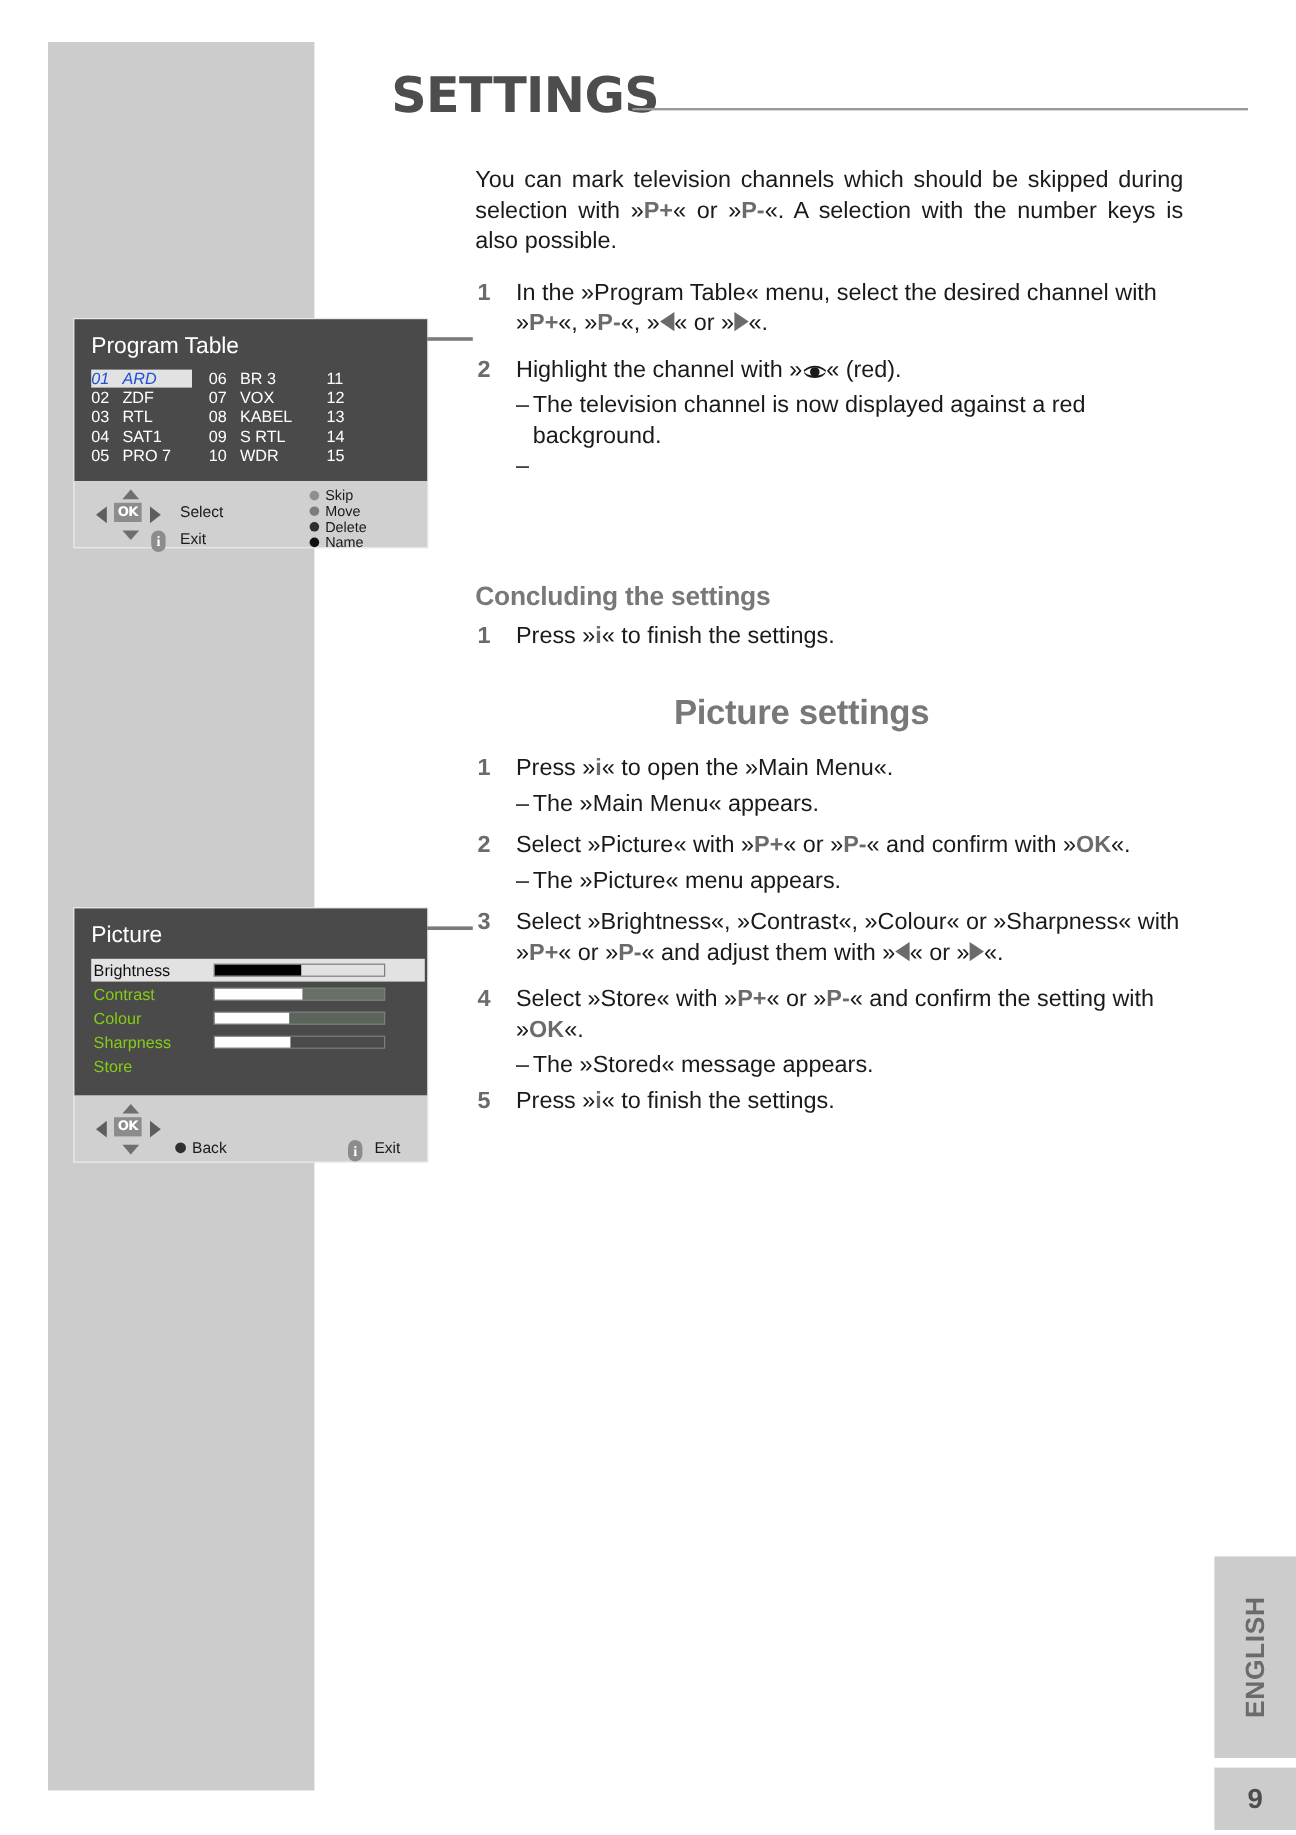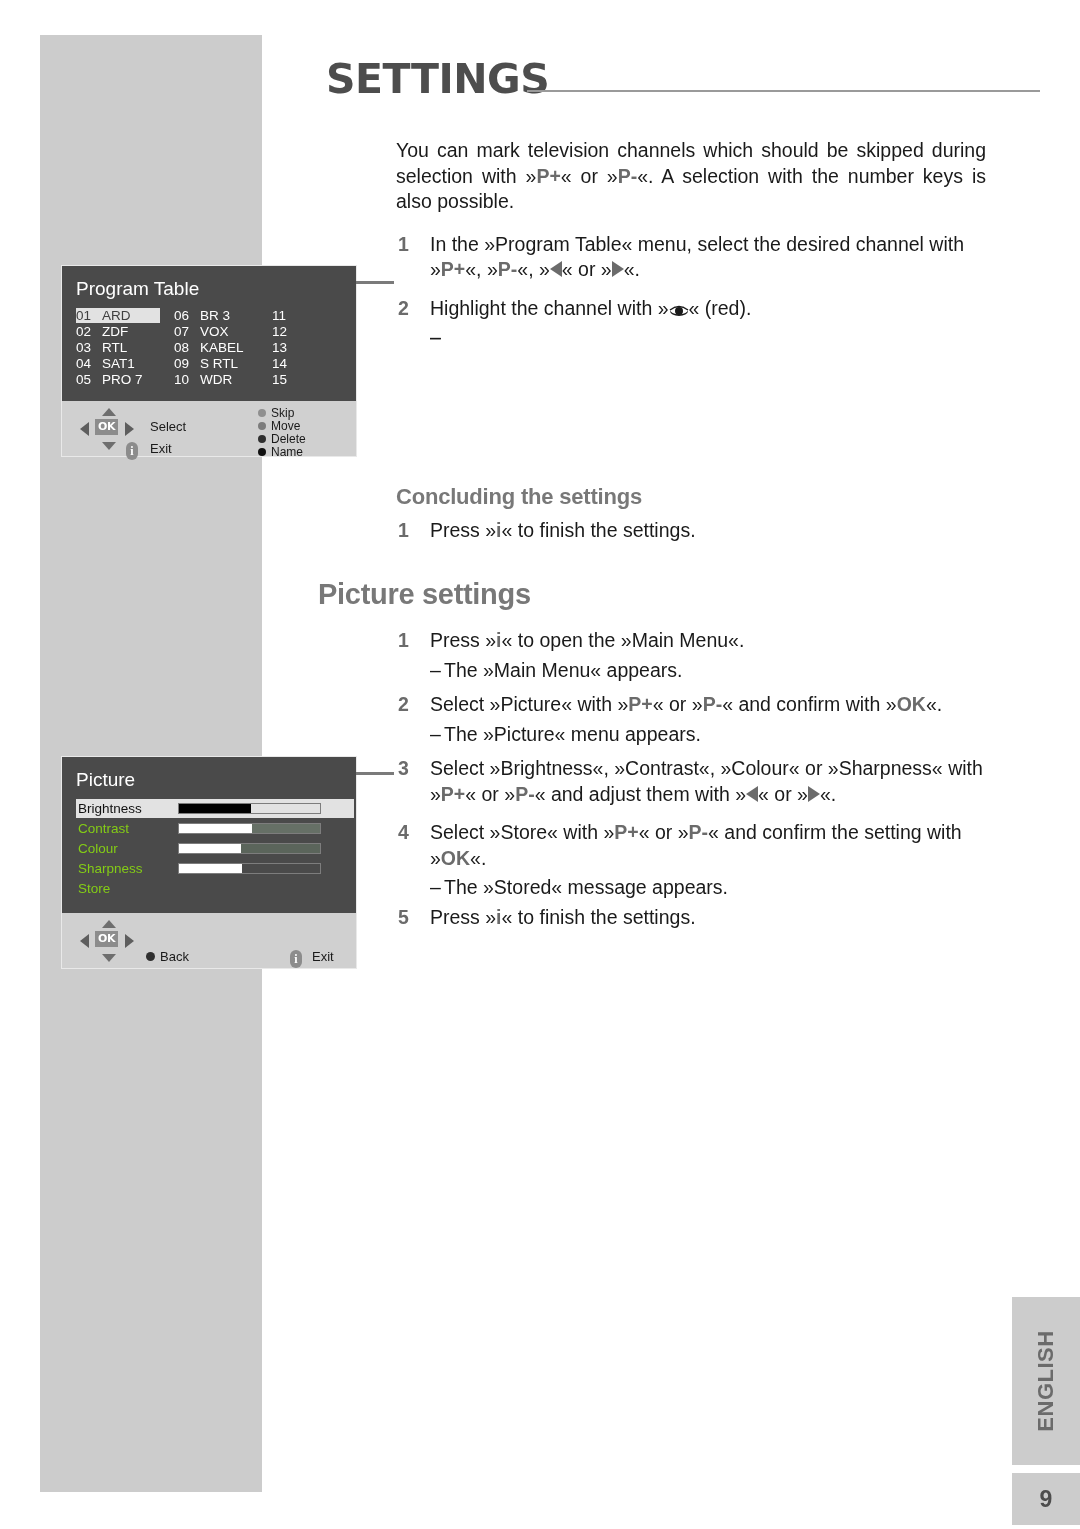--- a/index.html
+++ b/index.html
@@ -159,22 +159,23 @@
   }
   .pt-cell {
     color: #ffffff;
     font-size: 13.5px;
     line-height: 15px;
     white-space: nowrap;
   }
   .pt-cell .n { display: inline-block; width: 26px; }
   .pt-cell.sel {
     background: #e2e2e2;
-    color: #404040;
+    color: #1d4ed8;
     width: 84px;
+    font-style: italic;
   }
 
   
   .navcluster {
     position: absolute;
     left: 18px;
     top: 7px;
     width: 54px;
     height: 42px;
   }
@@ -327,33 +328,33 @@
 
   <div class="step">
     <span class="num">2</span>
     <span class="text"><span>Highlight the channel with »</span><span class="eye"><svg width="20" height="13" viewBox="0 0 20 13">
             <ellipse cx="10" cy="7" rx="9" ry="5" fill="#1a1a1a"></ellipse>
             <ellipse cx="10" cy="6" rx="9" ry="4.2" fill="#ffffff"></ellipse>
             <ellipse cx="10" cy="7" rx="4" ry="4" fill="#1a1a1a"></ellipse>
             <path d="M1 6 Q10 -1 19 6" stroke="#1a1a1a" stroke-width="1.4" fill="none"></path>
           </svg></span><span>« (red).</span></span>
   </div>
-  <div class="dash"><span class="d">–</span></div>
+  <div class="dash"><span class="d">–</span><span>The television channel is now displayed against a red background.</span></div>
   <div class="dash"><span class="d">–</span></div>
 </div>
 
 <div class="col" style="top:484px;">
   <h2 class="sec" style="margin-bottom:8px;">Concluding the settings</h2>
   <div class="step">
     <span class="num">1</span>
     <span class="text"><span>Press »</span><span class="key">i</span><span>« to finish the settings.</span></span>
   </div>
 </div>
 
-<div class="col" style="left:318px; top:578px; width:668px;">
+<div class="col" style="left:334px; top:578px; width:668px;text-align:center;">
   <h1 class="big">Picture settings</h1>
 </div>
 
 <div class="col" style="top:628px;">
   <div class="step">
     <span class="num">1</span>
     <span class="text"><span>Press »</span><span class="key">i</span><span>« to open the »Main Menu«.</span></span>
   </div>
   <div class="dash"><span class="d">–</span><span>The »Main Menu« appears.</span></div>
 

